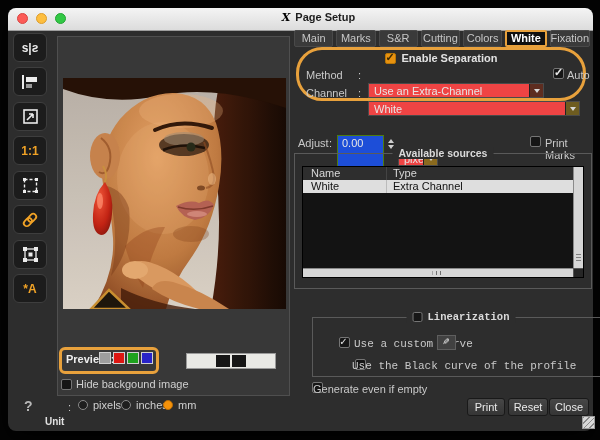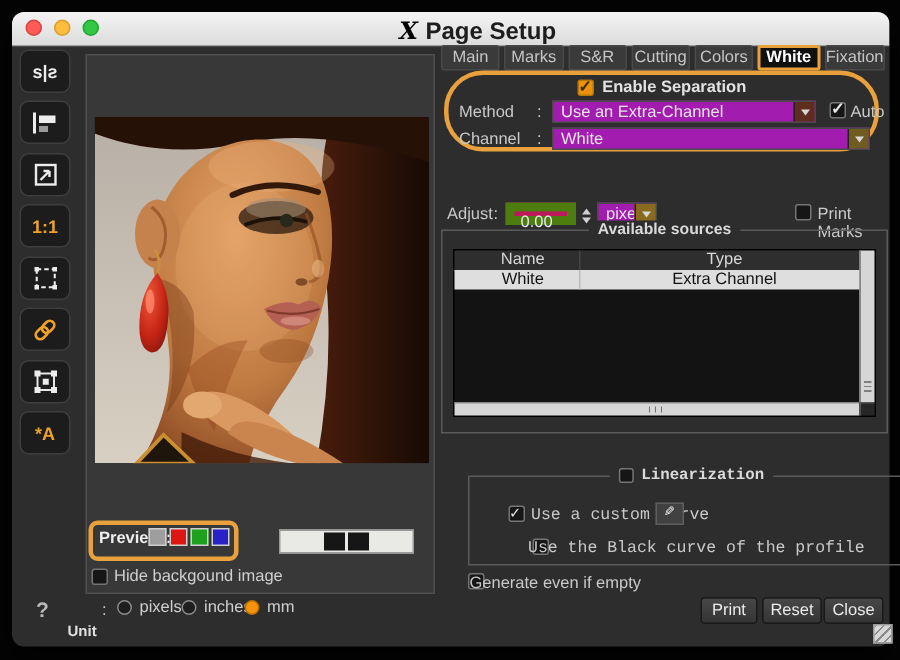--- a/index.html
+++ b/index.html
@@ -11,21 +11,21 @@
   #window{position:absolute;left:8px;top:8px;width:585px;height:423px;background:#2d2d2d;
           border-radius:8px;box-shadow:0 8px 26px rgba(0,0,0,.85);}
   
   #titlebar{position:absolute;left:0;top:0;right:0;height:22px;border-radius:8px 8px 0 0;
             background:linear-gradient(#f4f4f4,#dcdcdc);border-bottom:1px solid #9e9e9e;}
   .lights{position:absolute;left:9px;top:5px;display:flex;gap:8px;}
   .light{width:11px;height:11px;border-radius:50%;display:inline-block;}
   .light.red{background:#fc5b57;border:1px solid #d94542;box-sizing:border-box;}
   .light.yellow{background:#fdbe3f;border:1px solid #dd9d2c;box-sizing:border-box;}
   .light.green{background:#32c845;border:1px solid #23a433;box-sizing:border-box;}
-  #title{position:absolute;left:12px;right:0;top:3px;text-align:center;font-size:16px;
+  #title{position:absolute;left:12px;right:0;top:3px;text-align:center;font-size:11px;
          font-weight:bold;color:#1d1d1d;padding-left:24px;}
   #title .appicon{display:inline-block;font-family:"DejaVu Serif",serif;font-style:italic;
          font-weight:bold;margin-right:5px;color:#000;}
   
   .toolbtn{position:absolute;left:5px;width:34px;height:29px;background:#1c1c1c;
            border:1px solid #3e3e3e;border-radius:6px;display:flex;align-items:center;
            justify-content:center;color:#ececec;font-weight:bold;font-size:12px;box-sizing:border-box;}
   .toolbtn svg{display:block;}
   .orangeglyph{color:#f0a226;}
   
@@ -53,32 +53,32 @@
   
   #tabs{position:absolute;left:286px;top:22px;width:296px;display:flex;gap:3px;}
   .tab{flex:1;height:17px;line-height:15px;text-align:center;background:#3a3a3a;color:#c6c6c6;
        border:1px solid #494949;border-radius:2px;box-sizing:border-box;}
   .tab.on{background:#101010;color:#fff;font-weight:bold;border:2px solid #e8a13c;line-height:12px;}
   .ann{position:absolute;border:3px solid #e8a13c;border-radius:6px;box-sizing:border-box;}
   #annSep{left:288px;top:39px;width:290px;height:54px;border-radius:26px;}
   .enableRow{position:absolute;left:0;right:0;top:2px;display:flex;justify-content:center;
              align-items:center;gap:6px;font-weight:bold;color:#e2e2e2;}
   .fieldlabel{color:#c9c9c9;}
-  .combo{position:absolute;height:15px;background:#a21caf;border:1px solid #4a4a4a;color:#e6e6e6;
-         display:flex;align-items:center;box-sizing:border-box;}
+  .combo{position:absolute;height:15px;background:#ef4444;border:1px solid #4a4a4a;color:#e6e6e6;
+         display:flex;align-items:center;box-sizing:border-box;margin-top:16px;}
   .combo .txt{flex:1;padding:0 5px;white-space:nowrap;overflow:hidden;}
   .combo .arr{width:13px;align-self:stretch;border-left:1px solid #222;display:flex;
               align-items:center;justify-content:center;}
   .combo .arr::after{content:"";border:3px solid transparent;border-top:4px solid #d8d8d8;margin-top:4px;}
   .arr.red{background:#5e2d20;}
   .arr.olive{background:#6e5c20;}
   .arr.amber{background:#8a6a1e;}
   
-  .numinput{position:absolute;left:329px;top:127px;width:47px;height:15px;background:#be185d;
-            border:6px solid #4d7c0f;color:#e6e6e6;box-sizing:border-box;padding:1px 4px;}
+  .numinput{position:absolute;left:329px;top:127px;width:47px;height:32px;background:#1d4ed8;
+            border:1px solid #4d7c0f;color:#e6e6e6;box-sizing:border-box;padding:1px 4px;}
   .spin{position:absolute;left:378px;top:127px;width:9px;height:15px;display:flex;
         flex-direction:column;justify-content:space-between;}
   .spin span{display:block;width:0;height:0;margin:1px auto;}
   .spin .up{border:3px solid transparent;border-bottom:4px solid #cfcfcf;}
   .spin .dn{border:3px solid transparent;border-top:4px solid #cfcfcf;}
   
   .group{position:absolute;border:1px solid #5a5a5a;box-sizing:border-box;}
   .gtitle{position:absolute;top:-7px;left:50%;transform:translateX(-50%);background:#2d2d2d;
           padding:0 6px;font-weight:bold;font-size:10.5px;color:#dadada;white-space:nowrap;
           display:flex;align-items:center;gap:5px;}
@@ -311,21 +311,21 @@
     <span class="dn"></span>
   </div>
   <div class="combo" style="left:390px;top:127px;width:40px;">
     <span class="txt">pixel</span>
     <span class="arr amber"></span>
   </div>
   <span class="cb abs" style="left:522px;top:128px"></span>
   <span class="fieldlabel abs" style="left:537px;top:129px">Print Marks</span>
 
   
-  <div class="group" style="left:286px;top:145px;width:298px;height:136px;text-align:center;">
+  <div class="group" style="left:286px;top:145px;width:298px;height:136px;">
     <div class="gtitle">
         <span>Available sources</span>
       </div>
     <div id="tablewrap">
       <div class="thead">
         <span class="c1">Name</span>
         <span class="c2">Type</span>
       </div>
       <div class="trow">
         <span class="c1">White</span>

